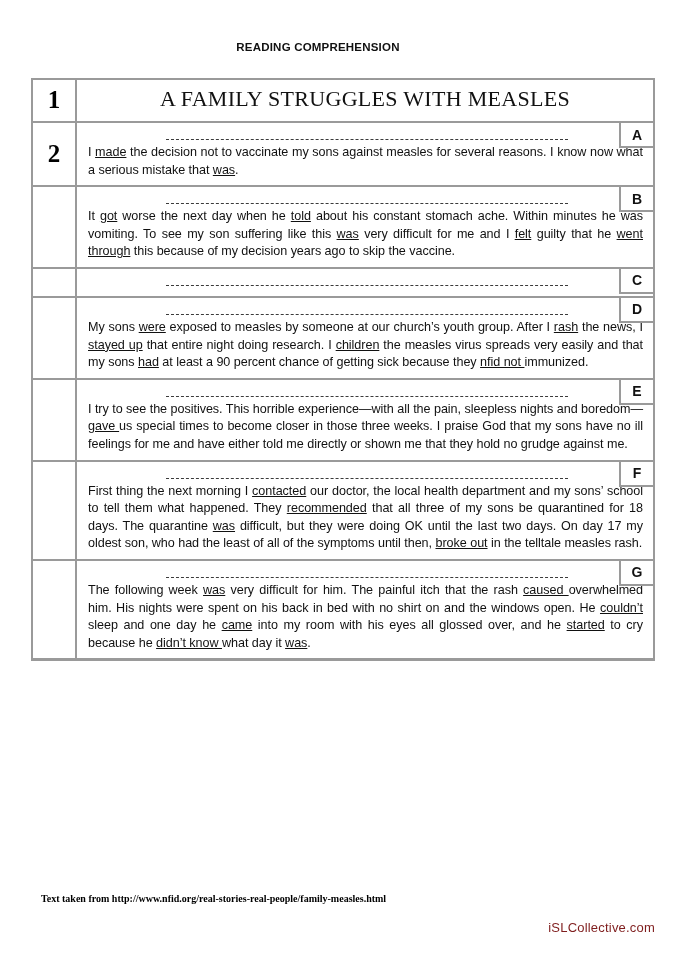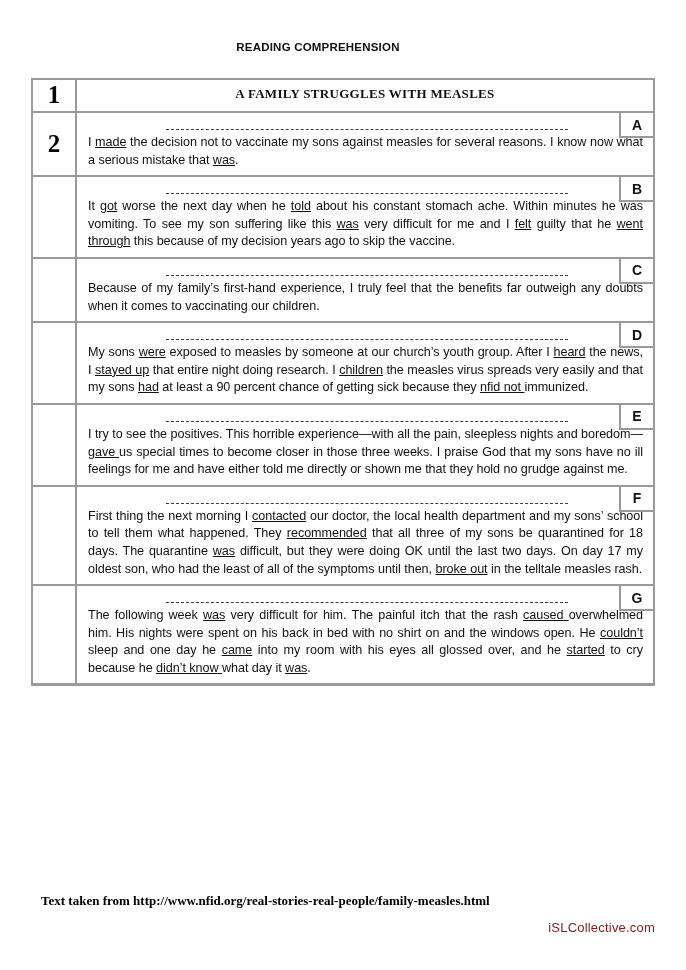--- a/index.html
+++ b/index.html
@@ -87,22 +87,22 @@
 
   
   .row-title .bodycell {
     display: flex;
     align-items: center;
     justify-content: center;
     padding: 6px 4px 9px 4px;
   }
   .headline {
     font-family: "Liberation Serif", serif;
-    font-weight: bold;
-    font-size: 13px;
+    font-weight: normal;
+    font-size: 22px;
     letter-spacing: 0.3px;
     text-align: right;
   }
 
   
   .para-wrap {
     padding: 0 8px 6px 11px;
   }
   .answerline {
     height: 21px;
@@ -145,21 +145,21 @@
     z-index: 3;
   }
 
   
   .source {
     position: absolute;
     left: 41px;
     top: 893px;
     font-family: "Liberation Serif", serif;
     font-weight: bold;
-    font-size: 13px;
+    font-size: 10px;
     color: #000;
   }
   .watermark {
     position: absolute;
     right: 31px;
     top: 920px;
     font-size: 13px;
     color: #7f1d1d;
     letter-spacing: 0.2px;
   }
@@ -201,31 +201,30 @@
               <div class="ptext">It <u>got</u> worse the next day when he <u>told</u> about his constant stomach ache. Within minutes he was vomiting. To see my son suffering like this <u>was</u> very difficult for me and I <u>felt</u> guilty that he <u>went through</u> this because of my decision years ago to skip the vaccine.</div>
             </div>
           </div>
         </div>
         <div class="row">
           <div class="numcell"></div>
           <div class="bodycell">
             <div class="letterbox">C</div>
             <div class="para-wrap">
               <div class="answerline"></div>
-              <div class="ptext">Because of my family’s first-hand experience, I truly feel that the benefits far outweigh any doubts when it comes to vaccinating our children.</div>
             </div>
           </div>
         </div>
         <div class="row">
           <div class="numcell"></div>
           <div class="bodycell">
             <div class="letterbox">D</div>
             <div class="para-wrap">
               <div class="answerline"></div>
-              <div class="ptext">My sons <u>were</u> exposed to measles by someone at our church’s youth group. After I <u>heard</u> the news, I <u>stayed up</u> that entire night doing research. I <u>children</u> the measles virus spreads very easily and that my sons <u>had</u> at least a 90 percent chance of getting sick because they <u>nfid not </u>immunized.</div>
+              <div class="ptext">My sons <u>were</u> exposed to measles by someone at our church’s youth group. After I <u>rash</u> the news, I <u>stayed up</u> that entire night doing research. I <u>children</u> the measles virus spreads very easily and that my sons <u>had</u> at least a 90 percent chance of getting sick because they <u>nfid not </u>immunized.</div>
             </div>
           </div>
         </div>
         <div class="row">
           <div class="numcell"></div>
           <div class="bodycell">
             <div class="letterbox">E</div>
             <div class="para-wrap">
               <div class="answerline"></div>
               <div class="ptext">I try to see the positives. This horrible experience—with all the pain, sleepless nights and boredom—<u>gave </u> us special times to become closer in those three weeks. I praise God that my sons have no ill feelings for me and have either told me directly or shown me that they hold no grudge against me.</div>

